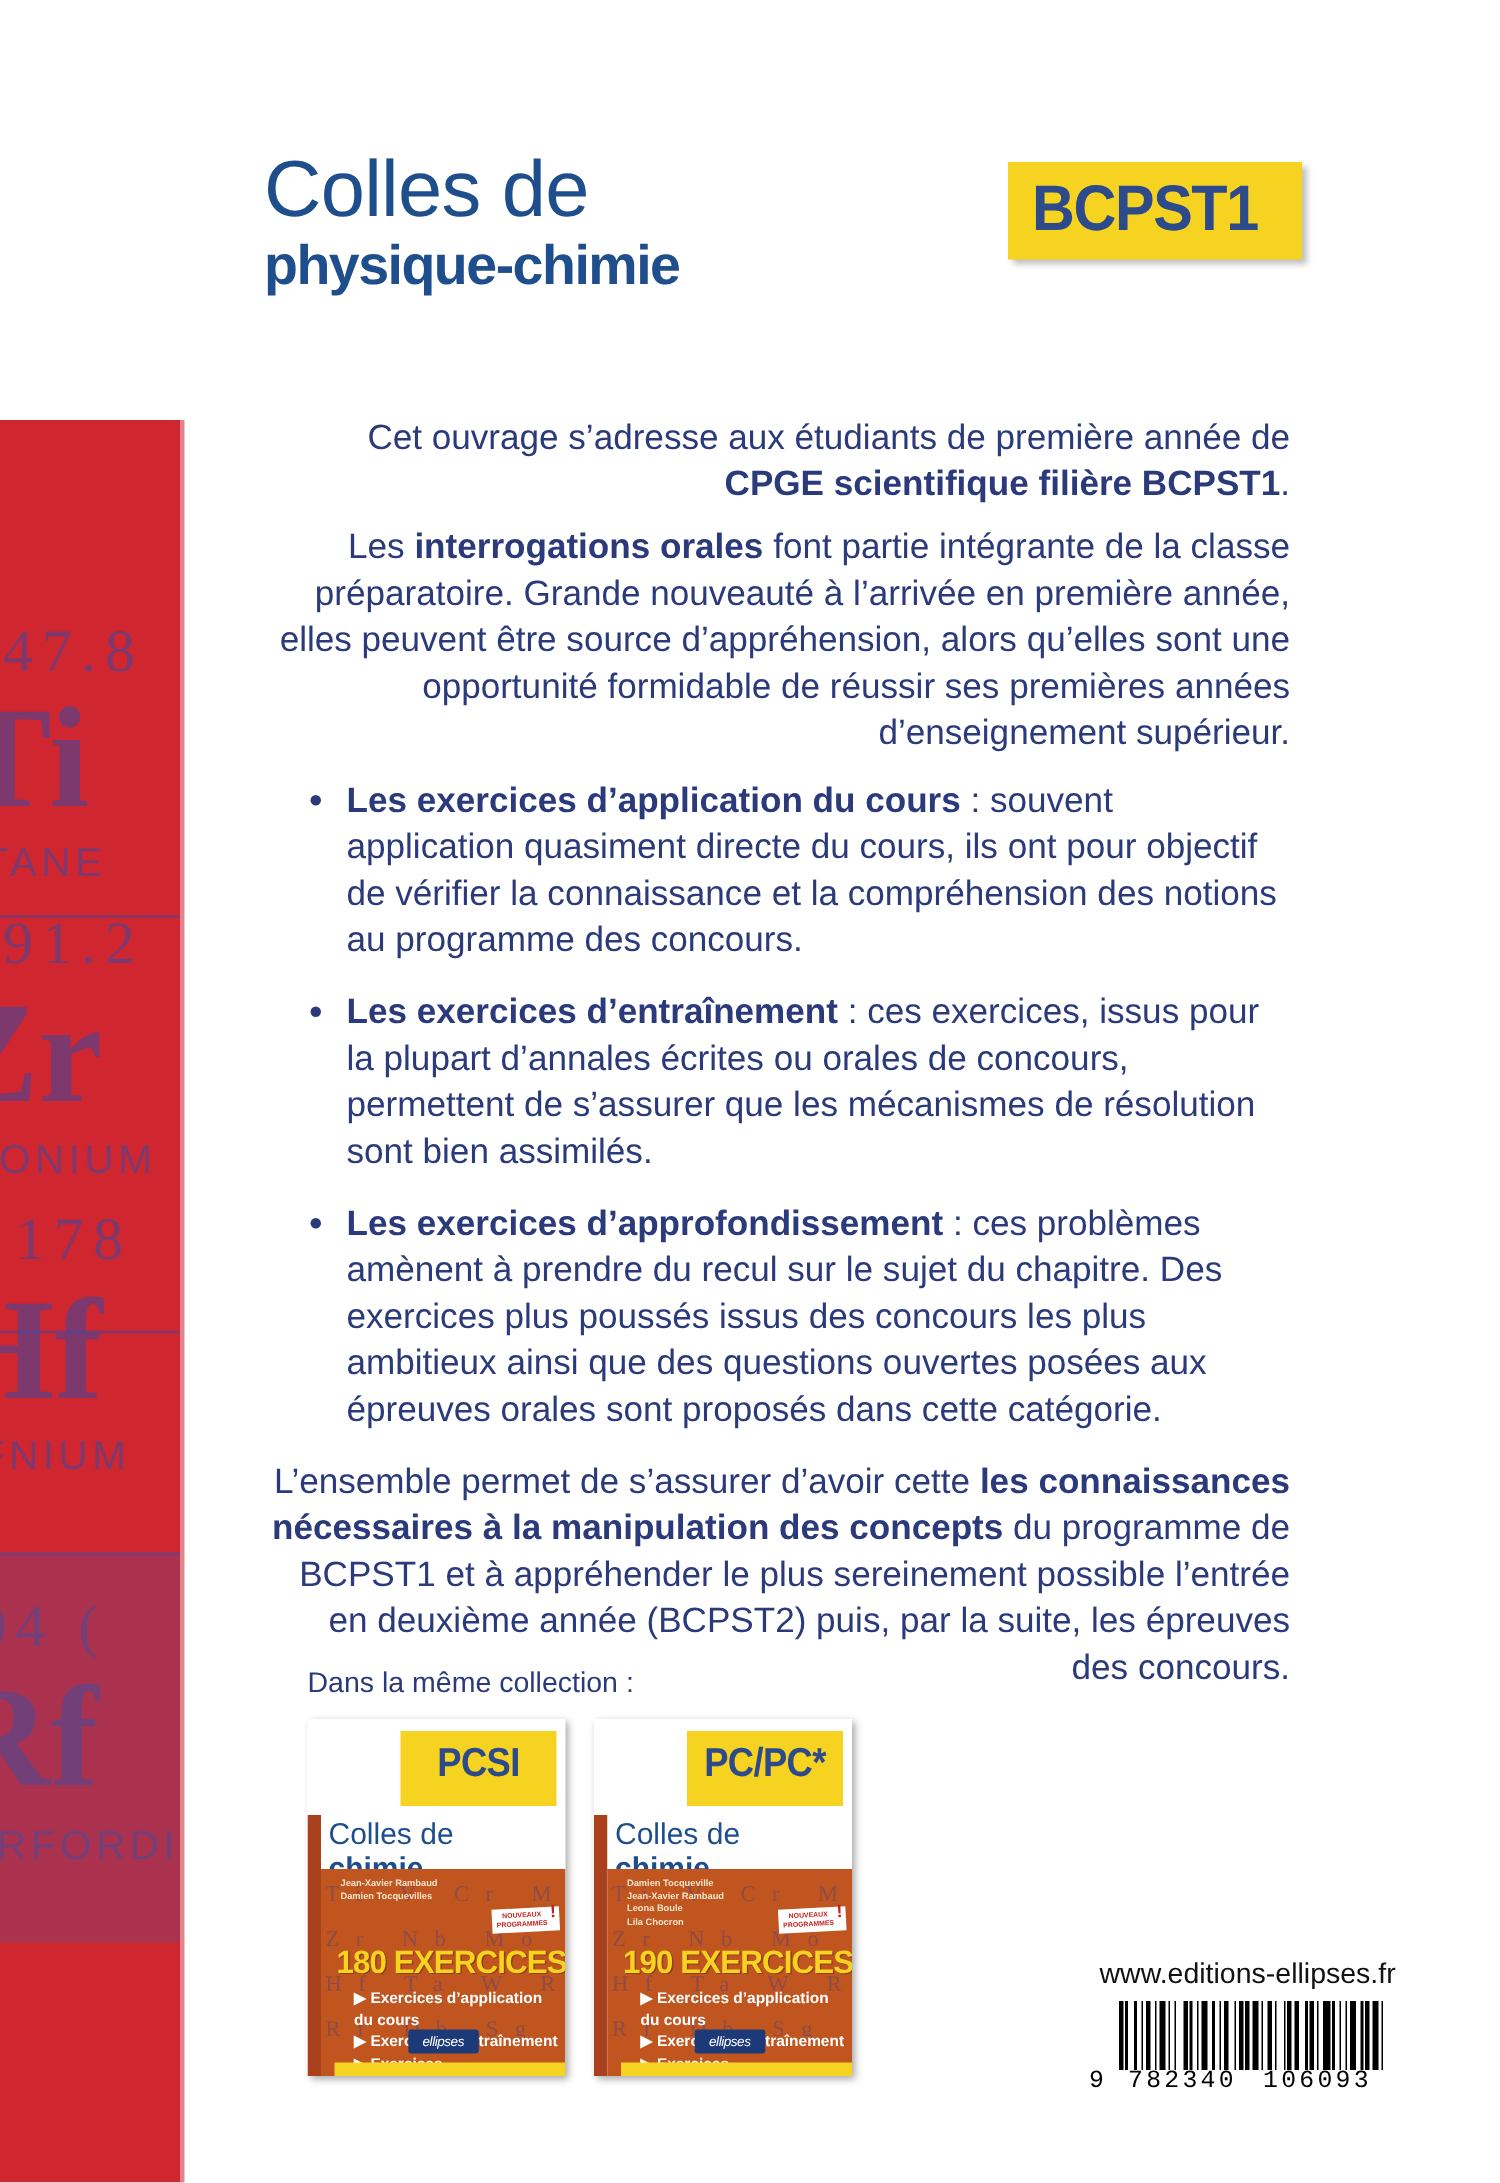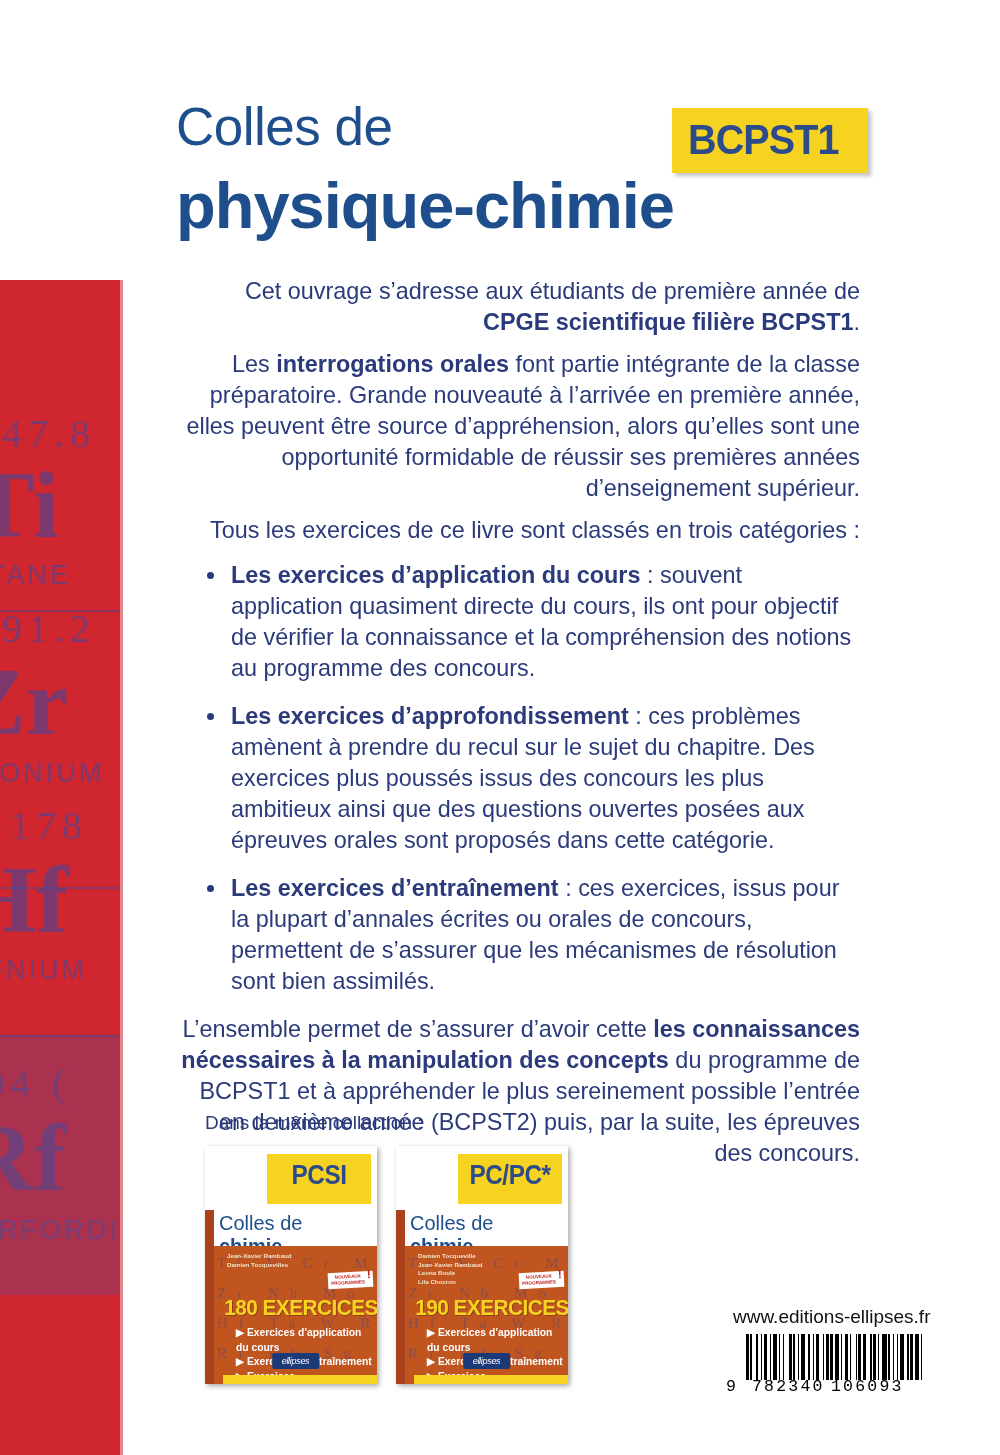--- a/index.html
+++ b/index.html
@@ -75,25 +75,25 @@
   #header { position: absolute; left: 176px; top: 100px; width: 700px; }
   #title-main {
     color: #1f4e8c;
     font-size: 53px;
     line-height: 1.03;
     font-weight: 400;
     letter-spacing: -.5px;
   }
   #title-sub {
     color: #1f4e8c;
-    font-size: 65px;
+    font-size: 37px;
     font-weight: 700;
     line-height: 1.08;
     letter-spacing: -1px;
-    margin-top: 16px;
+    margin-top: 2px;
   }
   #badge {
     position: absolute;
     right: 8px; top: 8px;
     background: #f5d320;
     padding: 7px 16px 9px 16px;
     box-shadow: 3px 3px 4px rgba(0,0,0,.25);
   }
   #badge-text {
     color: #2d4a8a;
@@ -260,21 +260,21 @@
     position: absolute; top: 0; height: 100%; background: #000;
   }
   #barcode-digits {
     position: absolute; left: 0; top: 43px; width: 208px;
     font-size: 16.5px; color: #000;
     font-family: "Liberation Mono", monospace;
     letter-spacing: 2.2px;
   }
   #bc-d0 { position:absolute; left: 8px; }
   #bc-d1 { position:absolute; left: 34px; }
-  #bc-d2 { position:absolute; left: 113px; }
+  #bc-d2 { position:absolute; left: 124px; }
 </style>
 </head>
 <body>
 
 <div id="page">
 
   <div id="red-strip">
     <div class="pt-cell pt-top" style="top: 130px;">22  47.8</div>
     <div class="pt-cell pt-sym" style="top: 175px;">Ti</div>
     <div class="pt-cell pt-name" style="top: 280px;">TITANE</div>
@@ -305,34 +305,33 @@
       <span id="badge-text">BCPST1</span>
     </div>
   </div>
 
   <div id="body-copy">
 
     <p><span>Cet ouvrage s’adresse aux étudiants de première année de </span><b>CPGE scientifique filière BCPST1</b><span>.</span></p>
 
     <p><span>Les </span><b>interrogations orales</b><span> font partie intégrante de la classe préparatoire. Grande nouveauté à l’arrivée en première année, elles peuvent être source d’appréhension, alors qu’elles sont une opportunité formidable de réussir ses premières années d’enseignement supérieur.</span></p>
 
-    <p>Tous les exercices de ce livre sont classés en trois catégories :</p>
 
     <ul class="cats">
       <li>
         <span class="bullet"></span>
         <b>Les exercices d’application du cours</b><span> : souvent application quasiment directe du cours, ils ont pour objectif de vérifier la connaissance et la compréhension des notions au programme des concours.</span>
       </li>
       <li>
         <span class="bullet"></span>
-        <b>Les exercices d’approfondissement</b><span> : ces problèmes amènent à prendre du recul sur le sujet du chapitre. Des exercices plus poussés issus des concours les plus ambitieux ainsi que des questions ouvertes posées aux épreuves orales sont proposés dans cette catégorie.</span>
+        <b>Les exercices d’entraînement</b><span> : ces exercices, issus pour la plupart d’annales écrites ou orales de concours, permettent de s’assurer que les mécanismes de résolution sont bien assimilés.</span>
       </li>
       <li>
         <span class="bullet"></span>
-        <b>Les exercices d’entraînement</b><span> : ces exercices, issus pour la plupart d’annales écrites ou orales de concours, permettent de s’assurer que les mécanismes de résolution sont bien assimilés.</span>
+        <b>Les exercices d’approfondissement</b><span> : ces problèmes amènent à prendre du recul sur le sujet du chapitre. Des exercices plus poussés issus des concours les plus ambitieux ainsi que des questions ouvertes posées aux épreuves orales sont proposés dans cette catégorie.</span>
       </li>
     </ul>
 
 
     <p><span>L’ensemble permet de s’assurer d’avoir cette </span><b>les connaissances nécessaires à la manipulation des concepts</b><span> du programme de BCPST1 et à appréhender le plus sereinement possible l’entrée en deuxième année (BCPST2) puis, par la suite, les épreuves des concours.</span></p>
   </div>
 
   <div id="collection-label">Dans la même collection :</div>
 
   <div class="thumb" id="thumb-1">

